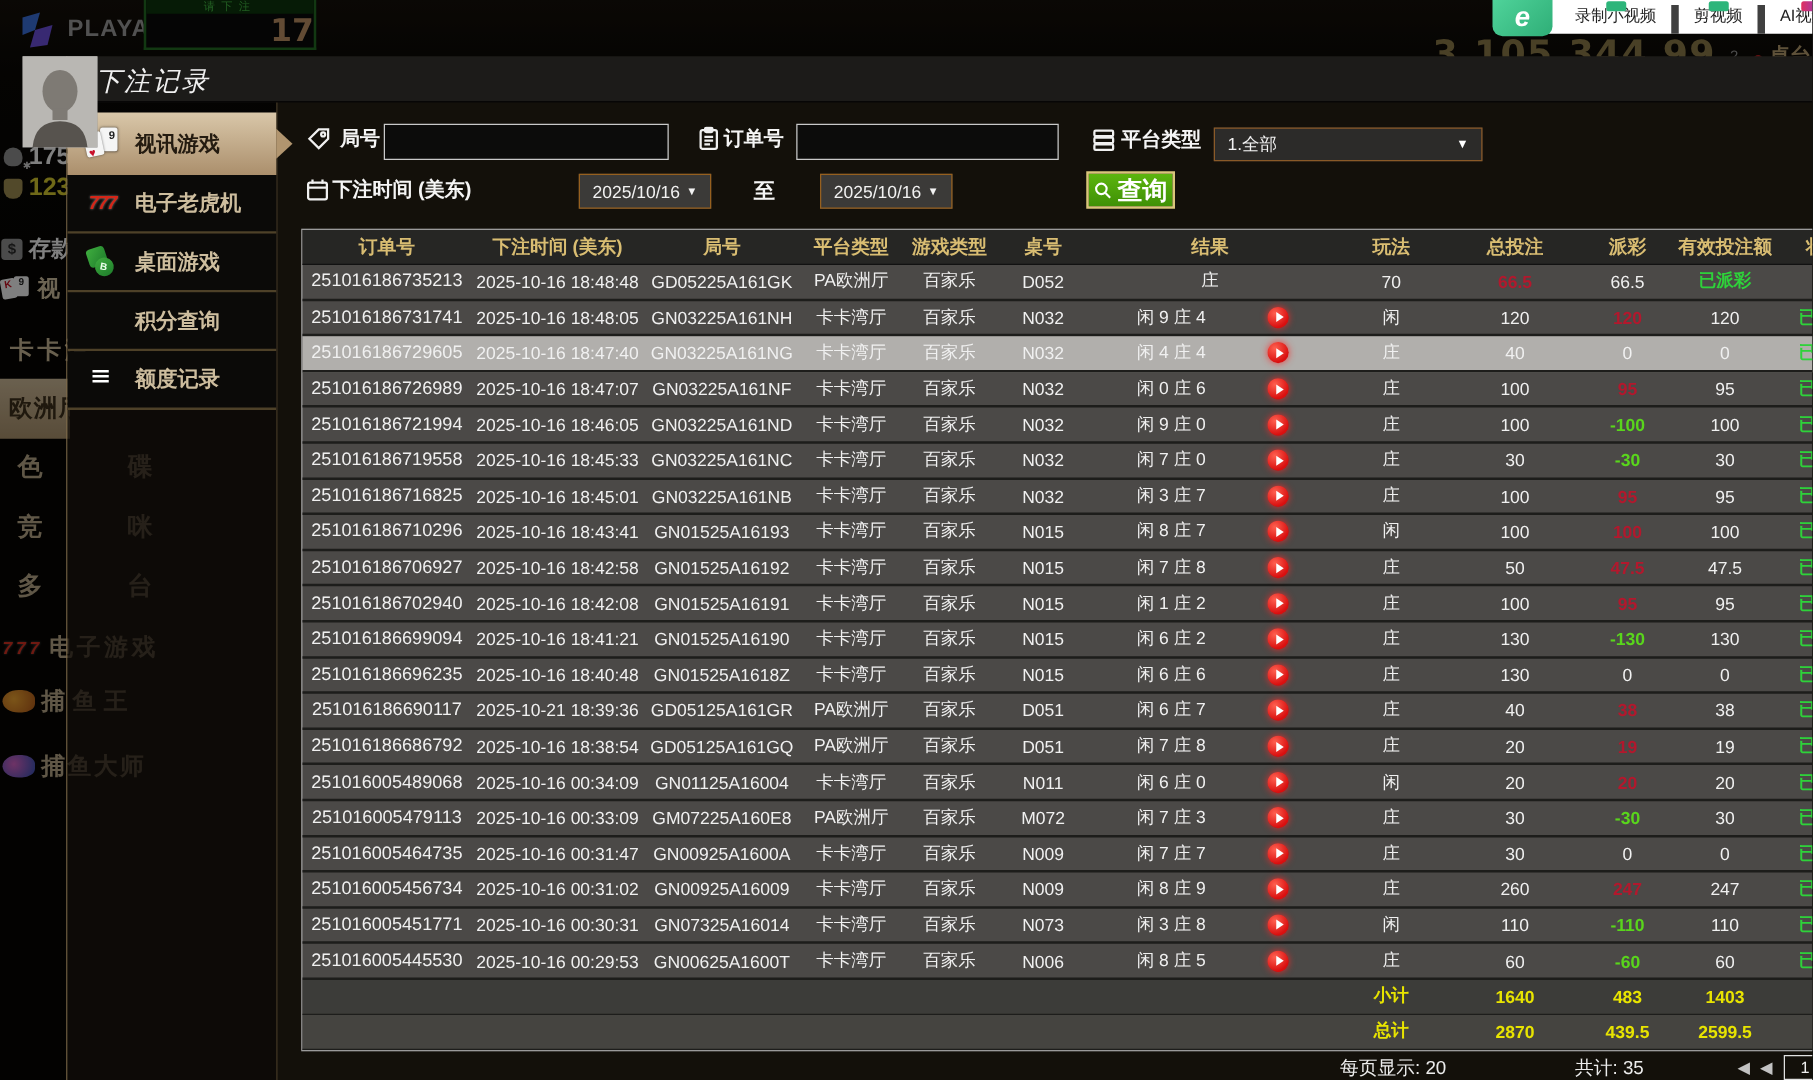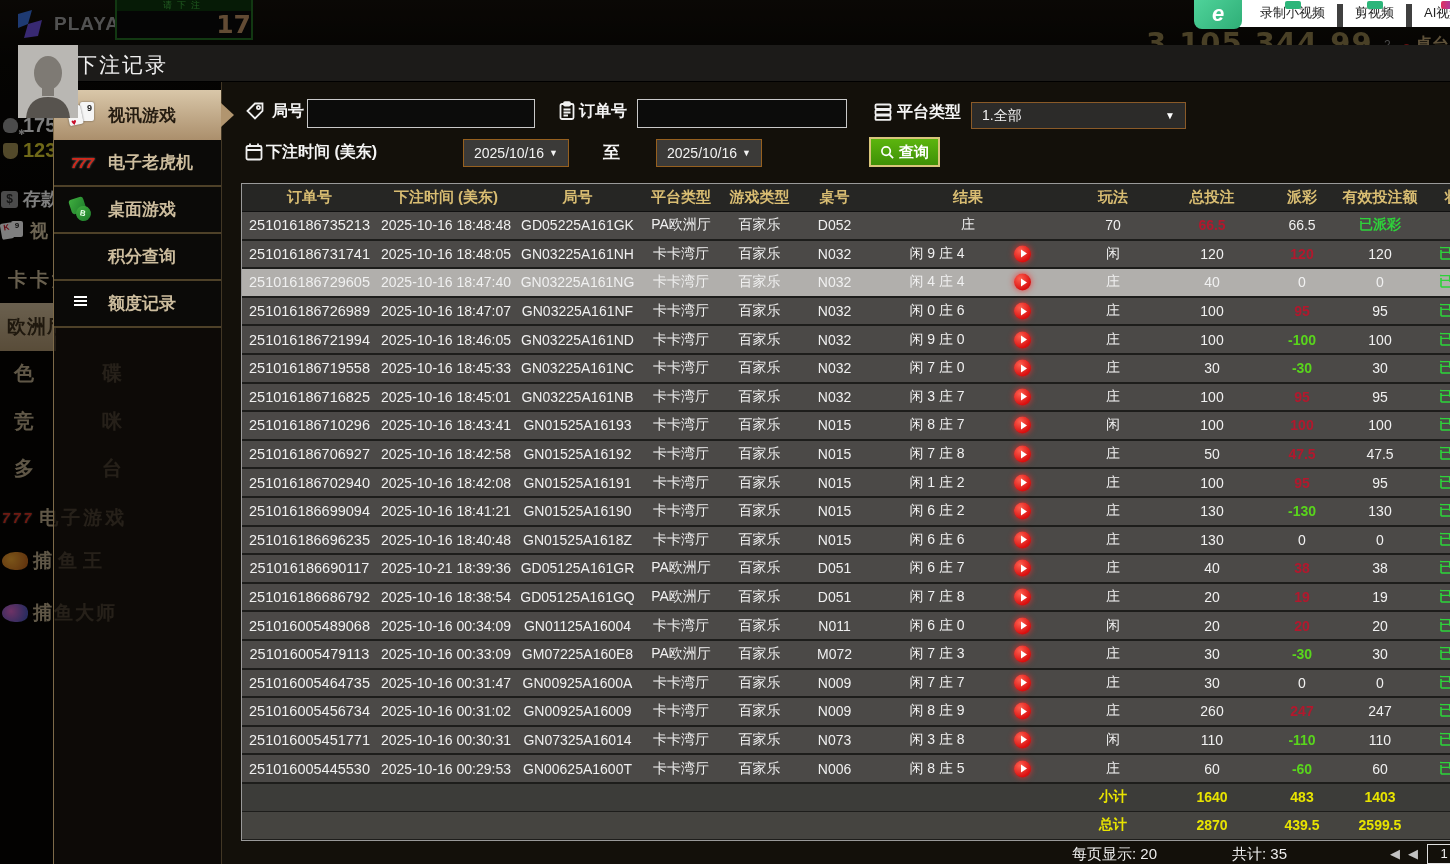--- a/index.html
+++ b/index.html
@@ -63,21 +63,21 @@
   .stub-green { background:#2db57a; }
   .stub-ai { background:linear-gradient(90deg,#e03060,#8040d0); width:18px; }
 
   
   .avatar { position:absolute; left:18px; top:45px; width:60px; height:73px; z-index:6; background:linear-gradient(180deg,#c8c6c2,#908e8a); overflow:hidden; }
   .avatar svg { display:block; }
 
   
   .modal { position:absolute; left:53px; top:45px; width:1447px; height:819px; z-index:3; border-left:1px solid #7d6a49; background:transparent; }
   .modal-title-bar { position:absolute; left:0; top:0; width:100%; height:37px; background:#1c1b19; border-bottom:1px solid #000; }
-  .modal-title { position:absolute; left:22px; top:6px; font-size:21px; color:#f0f0f0; letter-spacing:2px; }
+  .modal-title { position:absolute; left:22px; top:6px; font-size:21px; color:#f0f0f0; letter-spacing:2px;font-style:italic; }
   .modal-content-bg { position:absolute; left:167px; top:37px; right:0; bottom:0; background:#13100a; }
 
   
   .side-menu { position:absolute; left:0; top:45px; width:167px; }
   .side-item { position:relative; height:47px; background:#0b0a08; border-bottom:2px solid #4e4128; display:flex; align-items:center; gap:12px; padding-left:14px; color:#cdbd9e; font-size:17px; font-weight:bold; cursor:pointer; }
   .side-item.active { height:50px; background:linear-gradient(180deg,#d9c7a9,#ab8f6c); color:#241b10; border-bottom:none; }
   .side-item.active::after { content:""; position:absolute; right:-13px; top:50%; transform:translateY(-50%); border-top:12px solid transparent; border-bottom:12px solid transparent; border-left:13px solid #b1956f; }
   .side-ghost { position:absolute; left:0; top:283px; width:167px; height:536px; background:rgba(17,14,9,0.74); }
   .side-right-line { position:absolute; left:167px; top:37px; width:1px; height:782px; background:rgba(125,105,70,0.45); }
 
@@ -98,21 +98,21 @@
   .flt-label { position:absolute; color:#f5f5f5; font-size:16px; font-weight:bold; white-space:nowrap; }
   .flt-icon { position:absolute; width:20px; height:20px; }
   .flt-input { position:absolute; height:29px; background:rgba(12,12,12,0.85); border:1px solid #c9c9c9; color:#f0f0f0; font-size:14px; padding:0 8px; outline:none; }
   .round-input { left:253px; top:54px; width:228px; }
   .order-input { left:583px; top:54px; width:210px; }
   .flt-select { position:absolute; left:917px; top:57px; width:215px; height:27px; background:#2c2b29; border:1px solid #8a5a28; color:#f2f2f2; font-size:14px; display:flex; align-items:center; justify-content:space-between; padding:0 10px; cursor:pointer; }
   .flt-select .car { font-size:10px; color:#fff; }
   .date-btn { position:absolute; width:106px; height:28px; background:#3b3a38; border:1px solid #96601f; color:#f2f2f2; font-size:14px; display:flex; align-items:center; justify-content:center; gap:5px; cursor:pointer; }
   .date-btn .car { font-size:9px; }
   .to-label { left:549px; top:96px; font-size:17px; }
-  .query-btn { position:absolute; left:815px; top:92px; width:71px; height:30px; background:linear-gradient(180deg,#5cb50e,#3f9006); border:2px solid #d9c57a; color:#ffffff; font-size:15px; font-weight:bold; display:flex; align-items:center; justify-content:center; gap:4px; cursor:pointer; }
+  .query-btn { position:absolute; left:815px; top:92px; width:71px; height:30px; background:linear-gradient(180deg,#5cb50e,#3f9006); border:2px solid #d9c57a; color:#ffffff; font-size:20px; font-weight:bold; display:flex; align-items:center; justify-content:center; gap:4px; cursor:pointer; }
 
   
   .btable { position:absolute; left:187px; top:138px; width:1260px; border:1px solid #9a9a9a; background:#4b4947; }
   .trow { display:grid; grid-template-columns:135px 138px 125px 82px 75px 75px 192px 98px 100px 80px 76px 84px; }
   .cell { display:flex; align-items:center; justify-content:center; font-size:14px; color:#f0f0f0; white-space:nowrap; overflow:visible; }
   .thead { height:28px; background:#262624; border-bottom:1px solid #111; }
   .thead .cell { color:#d9bd72; font-weight:bold; font-size:15px; }
   .drow { height:28.6px; border-bottom:2px solid #1d1d1b; cursor:pointer; }
   .drow .c0 { font-size:14.5px; }
   .drow.selected { background:#b1afac; }
@@ -668,21 +668,21 @@
         <div class="cell span7"></div>
         <div class="cell">总计</div>
         <div class="cell">2870</div>
         <div class="cell">439.5</div>
         <div class="cell">2599.5</div>
         <div class="cell"></div>
       </div>
     </div>
 
     <div class="pag-text" style="left:1018px;top:800px;">每页显示: 20</div>
-    <div class="pag-text" style="left:1178px;top:800px;">共计: 35</div>
+    <div class="pag-text" style="left:1206px;top:800px;">共计: 35</div>
     <div class="pag-arrow" style="left:1336px;top:801px;">◀</div>
     <div class="pag-arrow" style="left:1354px;top:801px;">◀</div>
     <div class="page-box">1</div>
   </div>
 
   <div class="recorder">
     <div class="rec-badge">e</div>
     <div class="rec-items">
       <div class="rec-item">
         <span class="rec-stub stub-green"></span>

